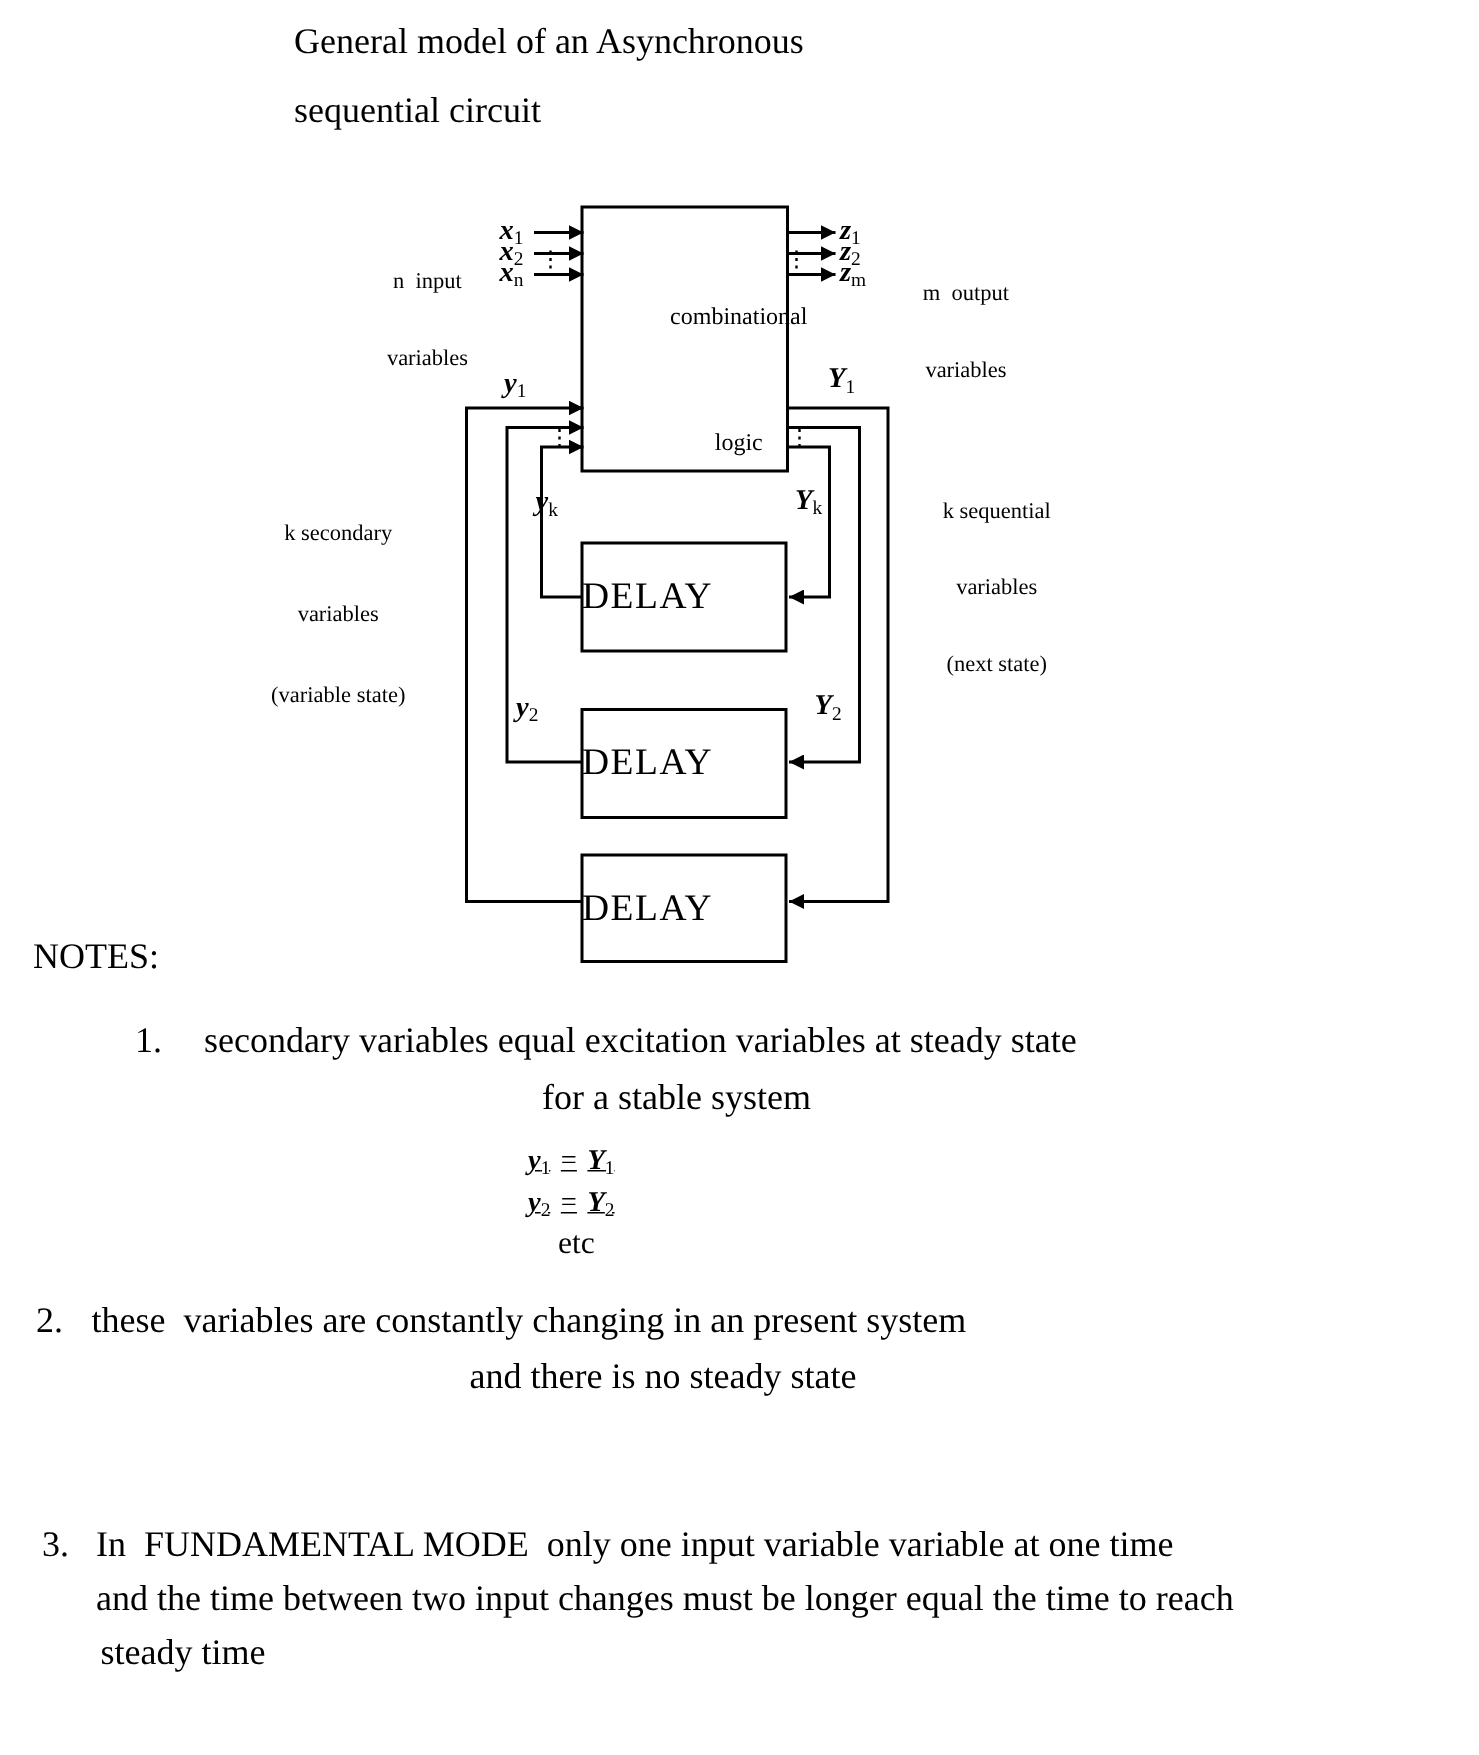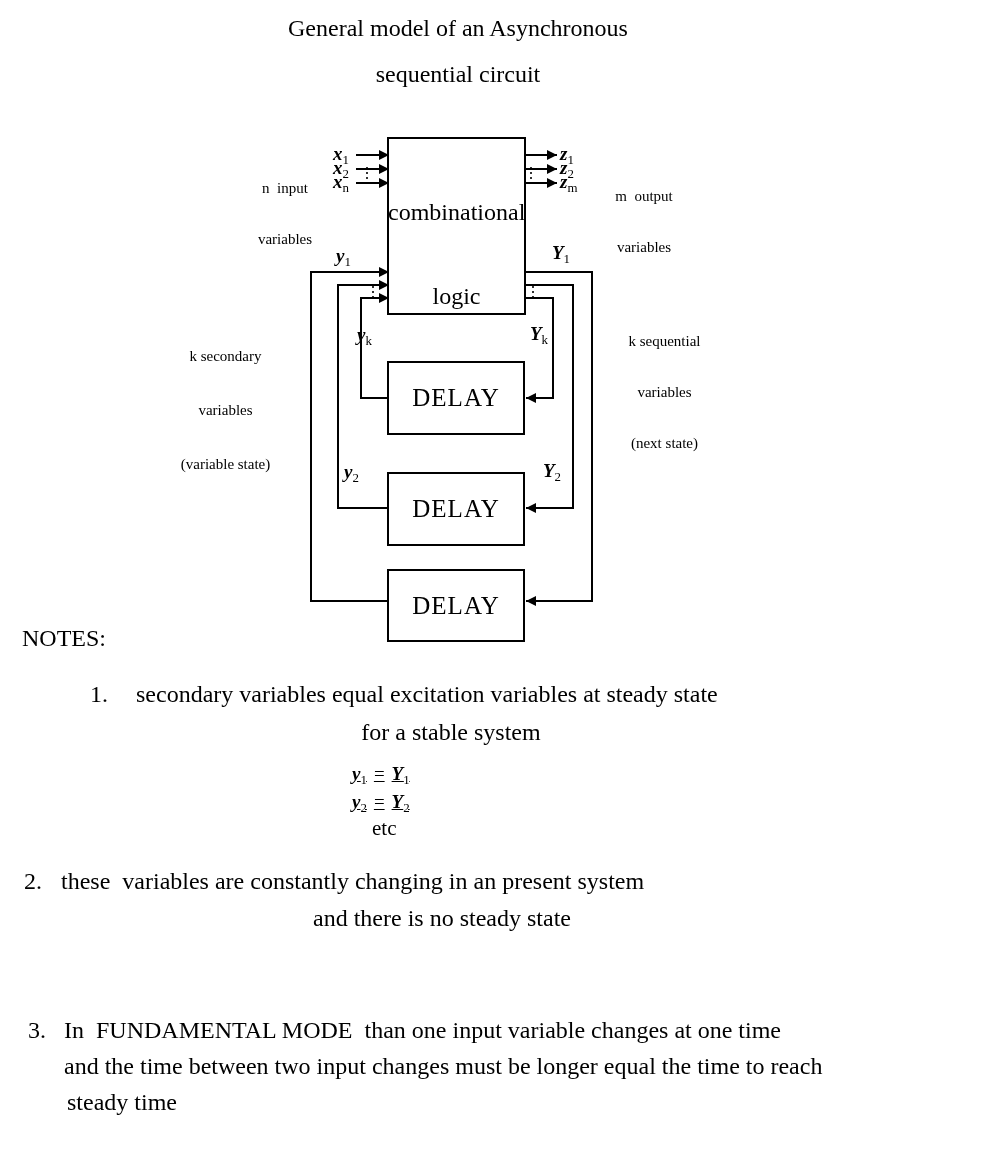--- a/index.html
+++ b/index.html
@@ -4,29 +4,29 @@
 <style>
   html,body{margin:0;padding:0;}
   body{
     width:986px;height:1170px;position:relative;overflow:hidden;
     background:#ffffff;color:#000000;
     font-family:"Liberation Serif","DejaVu Serif",serif;
   }
   .lbl{position:absolute;white-space:pre;line-height:1.12;color:#000;}
   .ctr{text-align:center;}
   .rgt{text-align:center;}
-  .title{font-size:24px;left:196px;width:524px;text-align:center;}
+  .title{font-size:24px;left:196px;width:524px;text-align:left;}
   .note{font-size:24px;}
   .small{font-size:15px;line-height:17px;}
   .var{position:absolute;font-size:19px;white-space:pre;}
   .var i, .eq i{font-style:italic;font-weight:700;}
   .var sub, .eq sub{font-size:0.68em;vertical-align:-0.3em;font-style:normal;font-weight:400;}
-  .boxlbl{position:absolute;display:flex;align-items:center;justify-content:center;border-radius:14px;}
+  .boxlbl{position:absolute;display:flex;align-items:center;justify-content:flex-start;border-radius:14px;}
   .delaytxt{font-size:25px;letter-spacing:1px;}
-  .comblbl{font-size:24px;line-height:28px;}
+  .comblbl{font-size:16px;line-height:28px;padding-left:36px;}
   .eq{position:absolute;font-size:19px;white-space:pre;text-decoration:underline;}
   .eq .sign{padding:0 7px;font-weight:400;}
   svg{position:absolute;left:0;top:0;}
 </style>
 </head>
 <body>
 
 <div class="lbl title" style="top:15px">General model of an Asynchronous</div>
 <div class="lbl title" style="top:61px">sequential circuit</div>
 
@@ -127,15 +127,15 @@
 
 <div class="eq" style="left:352px;top:763px"><i>y</i><sub>1</sub><span class="sign">=</span><i>Y</i><sub>1</sub></div>
 <div class="eq" style="left:352px;top:791px"><i>y</i><sub>2</sub><span class="sign">=</span><i>Y</i><sub>2</sub></div>
 <div class="lbl" style="left:372px;top:817px;font-size:21px">etc</div>
 
 <div class="lbl note" style="left:24px;top:868px">2.</div>
 <div class="lbl note" style="left:61px;top:868px">these  variables are constantly changing in an present system</div>
 <div class="lbl note ctr" style="left:242px;top:905px;width:400px">and there is no steady state</div>
 
 <div class="lbl note" style="left:28px;top:1017px">3.</div>
-<div class="lbl note" style="left:64px;top:1017px">In  FUNDAMENTAL MODE  than one input variable changes at one time</div>
+<div class="lbl note" style="left:64px;top:1017px">In  FUNDAMENTAL MODE  only one input variable variable at one time</div>
 <div class="lbl note" style="left:64px;top:1053px">and the time between two input changes must be longer equal the time to reach</div>
 <div class="lbl note" style="left:67px;top:1089px">steady time</div>
 
 </body></html>

